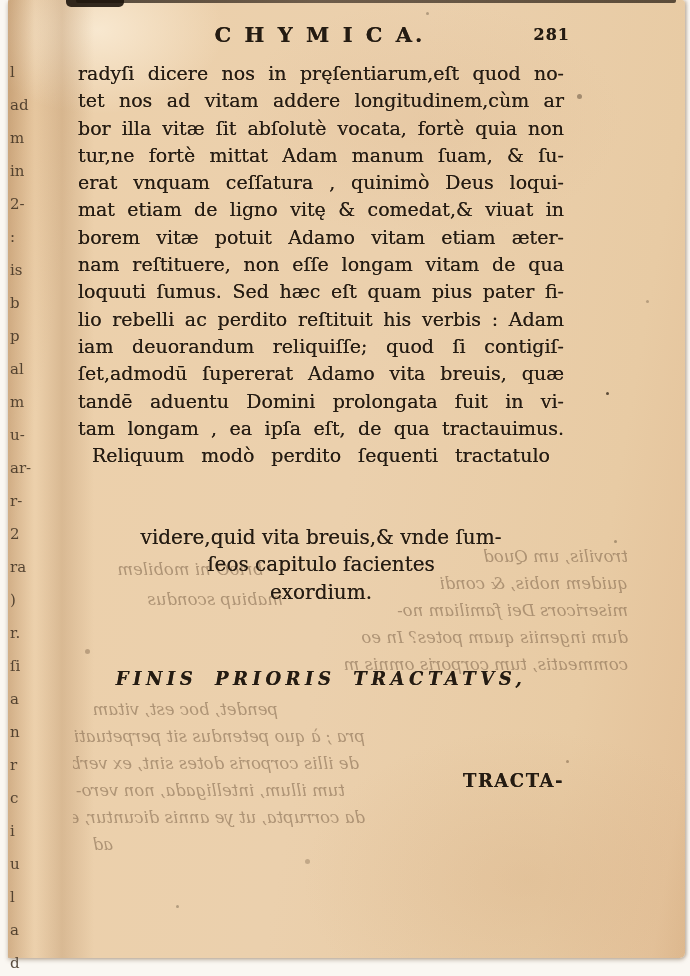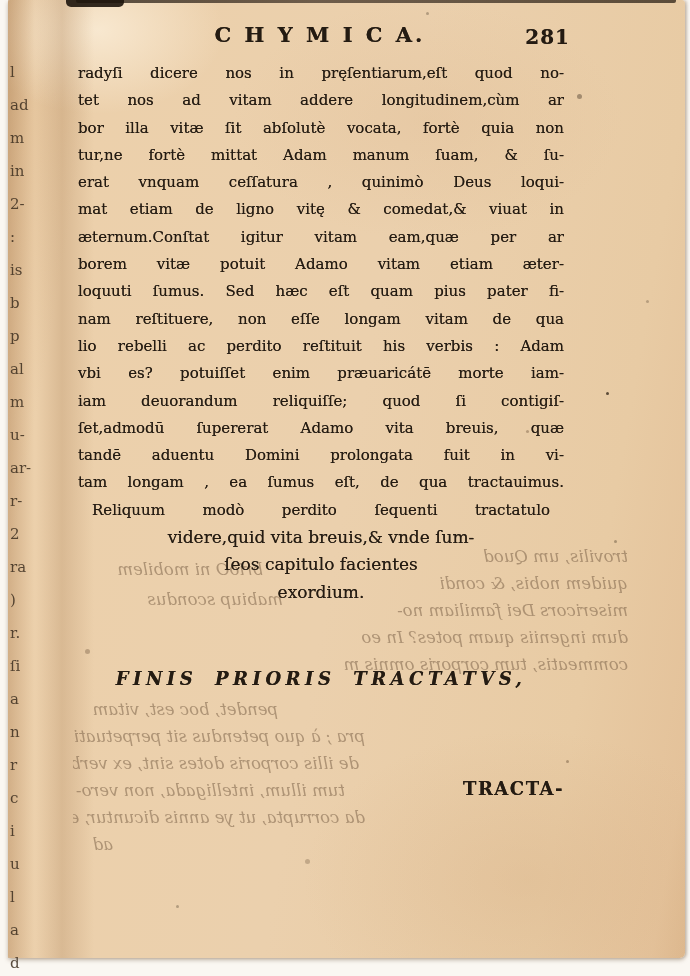--- a/index.html
+++ b/index.html
@@ -47,58 +47,57 @@
   .frag{display:block;height:33px;line-height:33px;text-align:left;overflow:hidden;}
   
   .header{position:absolute;left:70px;top:22px;width:484px;height:30px;}
   .title{
     display:block;text-align:center;
     font-size:21px;font-weight:bold;letter-spacing:3px;color:#241b12;
     text-shadow:0 0 .6px rgba(36,27,18,.8);
   }
   .pagenum{
     position:absolute;right:-8px;top:3px;
-    font-size:20px;font-weight:bold;color:#241b12;letter-spacing:1px;
+    font-size:16px;font-weight:bold;color:#241b12;letter-spacing:1px;
     text-shadow:0 0 .5px rgba(36,27,18,.7);
   }
   
   .bodytext{
     position:absolute;left:70px;top:60px;width:486px;
-    color:#241b12;font-size:15px;line-height:27.3px;
+    color:#241b12;font-size:19px;line-height:27.3px;
     text-shadow:0 0 .55px rgba(36,27,18,.75);
   }
   .tl{
     text-align:justify;text-align-last:justify;
     white-space:normal;height:27.3px;overflow:visible;
   }
   .tl:last-child{padding:0 14px;}
   .centered{
     position:absolute;left:70px;top:524px;width:486px;
-    color:#241b12;font-size:17px;line-height:27.3px;
+    color:#241b12;font-size:20px;line-height:27.3px;
     text-shadow:0 0 .55px rgba(36,27,18,.75);
   }
   .cl{text-align:center;height:27.3px;}
   
   .finis{position:absolute;left:70px;top:668px;width:486px;text-align:center;color:#241b12;}
   .finis-main{
     font-style:italic;font-weight:bold;font-size:18px;
     letter-spacing:4.5px;word-spacing:7px;
     text-shadow:0 0 .5px rgba(36,27,18,.8);
   }
   .finis-sub{
     margin-top:4px;font-style:italic;font-weight:bold;font-size:19px;
     letter-spacing:.5px;transform:translateX(-14px);
     text-shadow:0 0 .4px rgba(36,27,18,.8);
   }
   
   .catchword{
     position:absolute;left:70px;top:770px;width:486px;text-align:right;
     font-size:18px;font-weight:bold;letter-spacing:1.5px;color:#241b12;
     text-shadow:0 0 .6px rgba(36,27,18,.85);
-    margin-top:8px;
   }
   
   .bleed{position:absolute;left:0;top:0;width:100%;height:100%;pointer-events:none;}
   .bleed-line{
     position:absolute;color:rgba(124,98,72,.55);
     font-size:16.5px;font-style:italic;line-height:20px;
     transform:scaleX(-1);filter:blur(.7px);
     white-space:nowrap;overflow:hidden;text-align:left;
   }
   
@@ -179,30 +178,28 @@
       <span class="pagenum">281</span>
     </div>
 
     <div class="bodytext">
         <div class="tl">radyſi dicere nos in pręſentiarum,eſt quod no-</div>
         <div class="tl">tet nos ad vitam addere longitudinem,cùm ar</div>
         <div class="tl">bor illa vitæ ſit abſolutè vocata, fortè quia non</div>
         <div class="tl">tur,ne fortè mittat Adam manum ſuam, &amp; ſu-</div>
         <div class="tl">erat vnquam ceſſatura , quinimò Deus loqui-</div>
         <div class="tl">mat etiam de ligno vitę &amp; comedat,&amp; viuat in</div>
-        <div class="tl">æternum.Conſtat igitur vitam eam,quæ per ar</div>
         <div class="tl">borem vitæ potuit Adamo vitam etiam æter-</div>
+        <div class="tl">nam reſtituere, non eſſe longam vitam de qua</div>
         <div class="tl">loquuti ſumus. Sed hæc eſt quam pius pater fi-</div>
-        <div class="tl">nam reſtituere, non eſſe longam vitam de qua</div>
         <div class="tl">lio rebelli ac perdito reſtituit his verbis : Adam</div>
-        <div class="tl">vbi es? potuiſſet enim præuaricátē morte iam-</div>
         <div class="tl">iam deuorandum reliquiſſe; quod ſi contigiſ-</div>
         <div class="tl">ſet,admodū ſupererat Adamo vita breuis, quæ</div>
         <div class="tl">tandē aduentu Domini prolongata fuit in vi-</div>
-        <div class="tl">tam longam , ea ſumus eſt, de qua tractauimus.</div>
+        <div class="tl">tam longam , ea ipſa eſt, de qua tractauimus.</div>
         <div class="tl">Reliquum modò perdito ſequenti tractatulo</div>
       </div>
 
     <div class="centered">
         <div class="cl">videre,quid vita breuis,&amp; vnde ſum-</div>
         <div class="cl">ſeos capitulo facientes</div>
         <div class="cl">exordium.</div>
       </div>
 
     <div class="finis">

